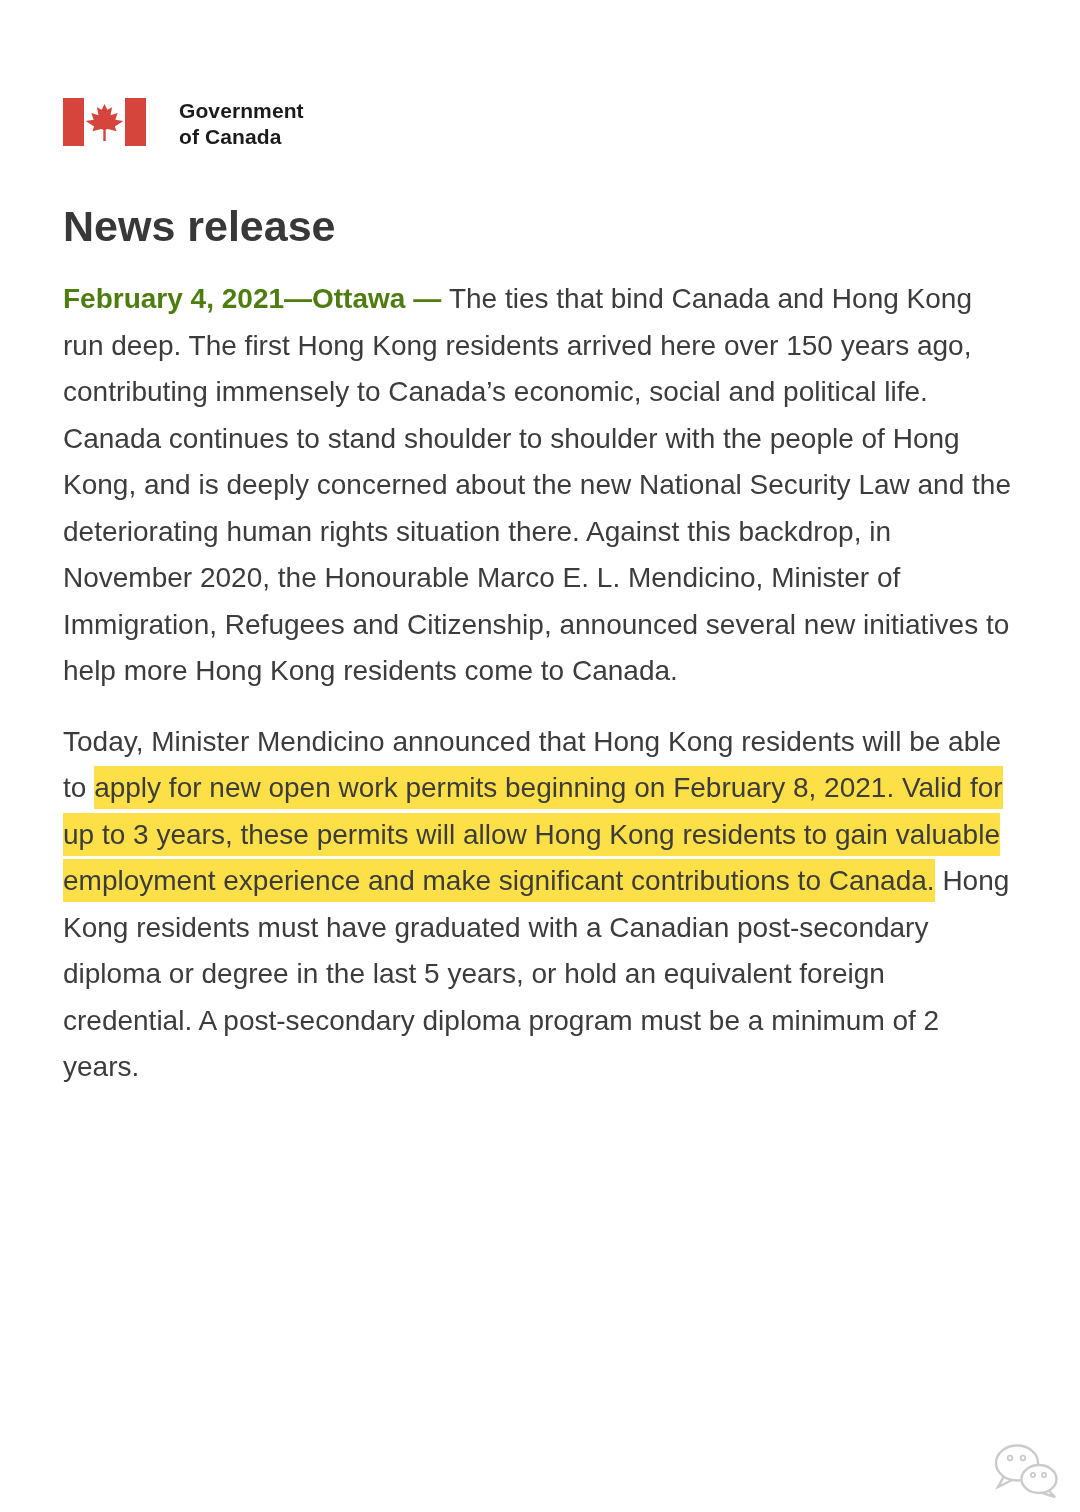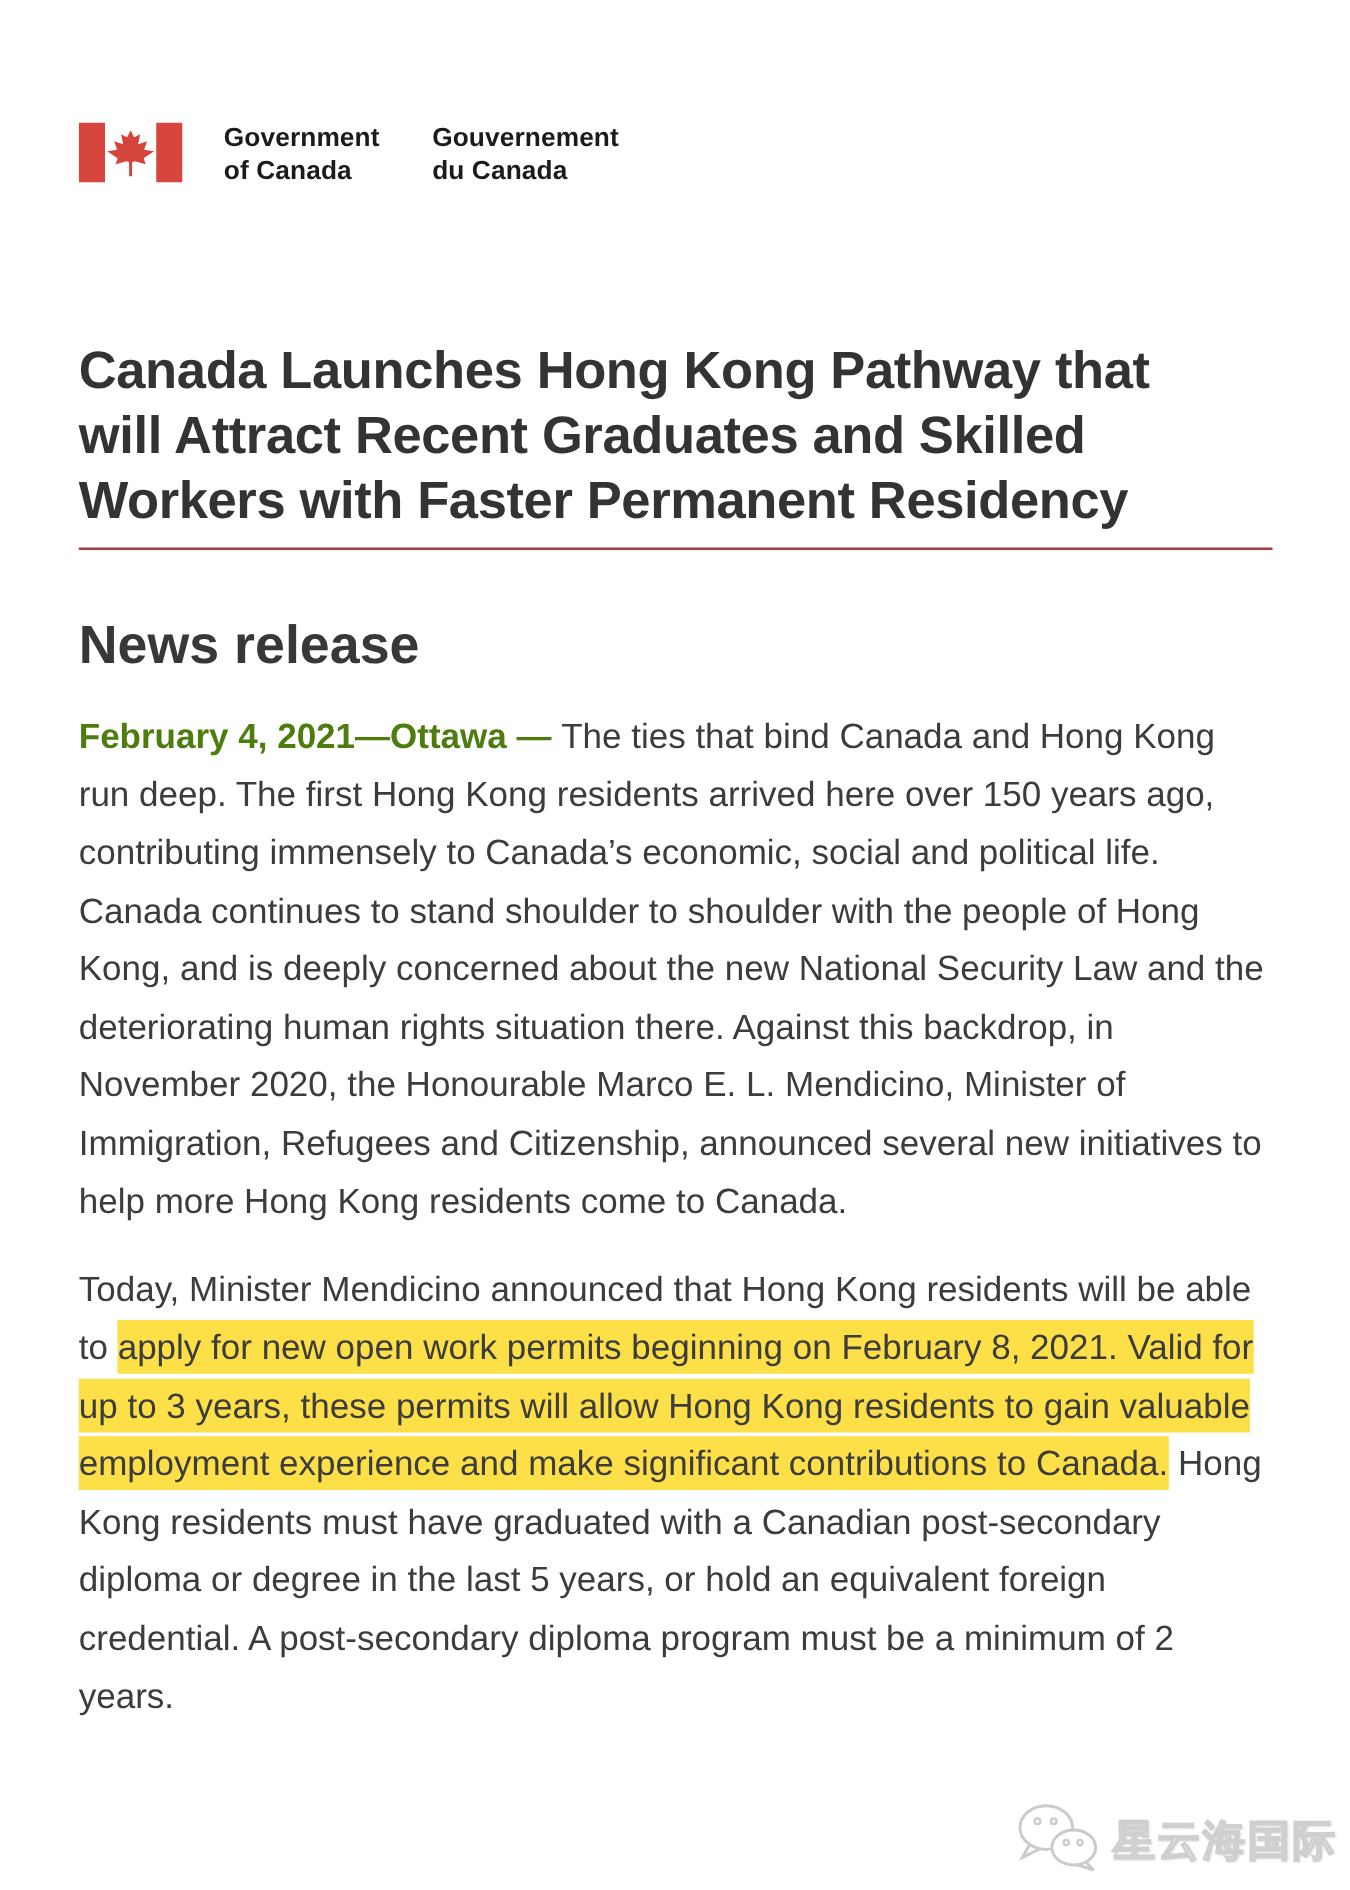--- a/index.html
+++ b/index.html
@@ -75,27 +75,22 @@
       <svg width="83" height="48" viewBox="0 0 83 48" aria-hidden="true">
         <rect x="0" y="0" width="21" height="48" fill="#D6453C"></rect>
         <rect x="62" y="0" width="21" height="48" fill="#D6453C"></rect>
         <g transform="translate(41.5,24.5) scale(0.40)">
           <path fill="#D6453C" d="M0,-46 L7,-32 L19,-38 L15,-18 L33,-24 L27,-7 L47,-4 L26,10 L30,22 L8,16 L3,18 L3,46 L-3,46 L-3,18 L-8,16 L-30,22 L-26,10 L-47,-4 L-27,-7 L-33,-24 L-15,-18 L-19,-38 L-7,-32 Z"></path>
         </g>
       </svg>
     </div>
     <div class="fip-text fip-en">Government
 of Canada</div>
-    <div class="fip-text fip-fr">Gouvernement
-du Canada</div>
   </div>
 
-  <h1 class="page-title">Canada Launches Hong Kong Pathway that
-will Attract Recent Graduates and Skilled
-Workers with Faster Permanent Residency</h1>
 
 
   <h2 class="section-heading">News release</h2>
 
   <p class="body"><strong>February 4, 2021—Ottawa — </strong><span>The ties that bind Canada and Hong Kong run deep. The first Hong Kong residents arrived here over 150 years ago, contributing immensely to Canada’s economic, social and political life. Canada continues to stand shoulder to shoulder with the people of Hong Kong, and is deeply concerned about the new National Security Law and the deteriorating human rights situation there. Against this backdrop, in November 2020, the Honourable Marco E. L. Mendicino, Minister of Immigration, Refugees and Citizenship, announced several new initiatives to help more Hong Kong residents come to Canada.</span></p>
 
   <p class="body"><span>Today, Minister Mendicino announced that Hong Kong residents will be able to </span><mark class="hl">apply for new open work permits beginning on February 8, 2021. Valid for up to 3 years, these permits will allow Hong Kong residents to gain valuable employment experience and make significant contributions to Canada.</mark><span> Hong Kong residents must have graduated with a Canadian post-secondary diploma or degree in the last 5 years, or hold an equivalent foreign credential. A post-secondary diploma program must be a minimum of 2 years.</span></p>
 
 </div>
 
@@ -109,14 +104,13 @@
         <ellipse cx="47" cy="37" rx="17.5" ry="14"></ellipse>
       </g>
       <g stroke="#cbcbcb" stroke-width="1.8" fill="none">
         <circle cx="18" cy="16" r="2.3"></circle>
         <circle cx="31" cy="16" r="2.3"></circle>
         <circle cx="41" cy="33" r="2.1"></circle>
         <circle cx="52" cy="33" r="2.1"></circle>
       </g>
     </svg>
   </span>
-  <span class="wm-text">星云海国际</span>
 </div>
 
 </body></html>

